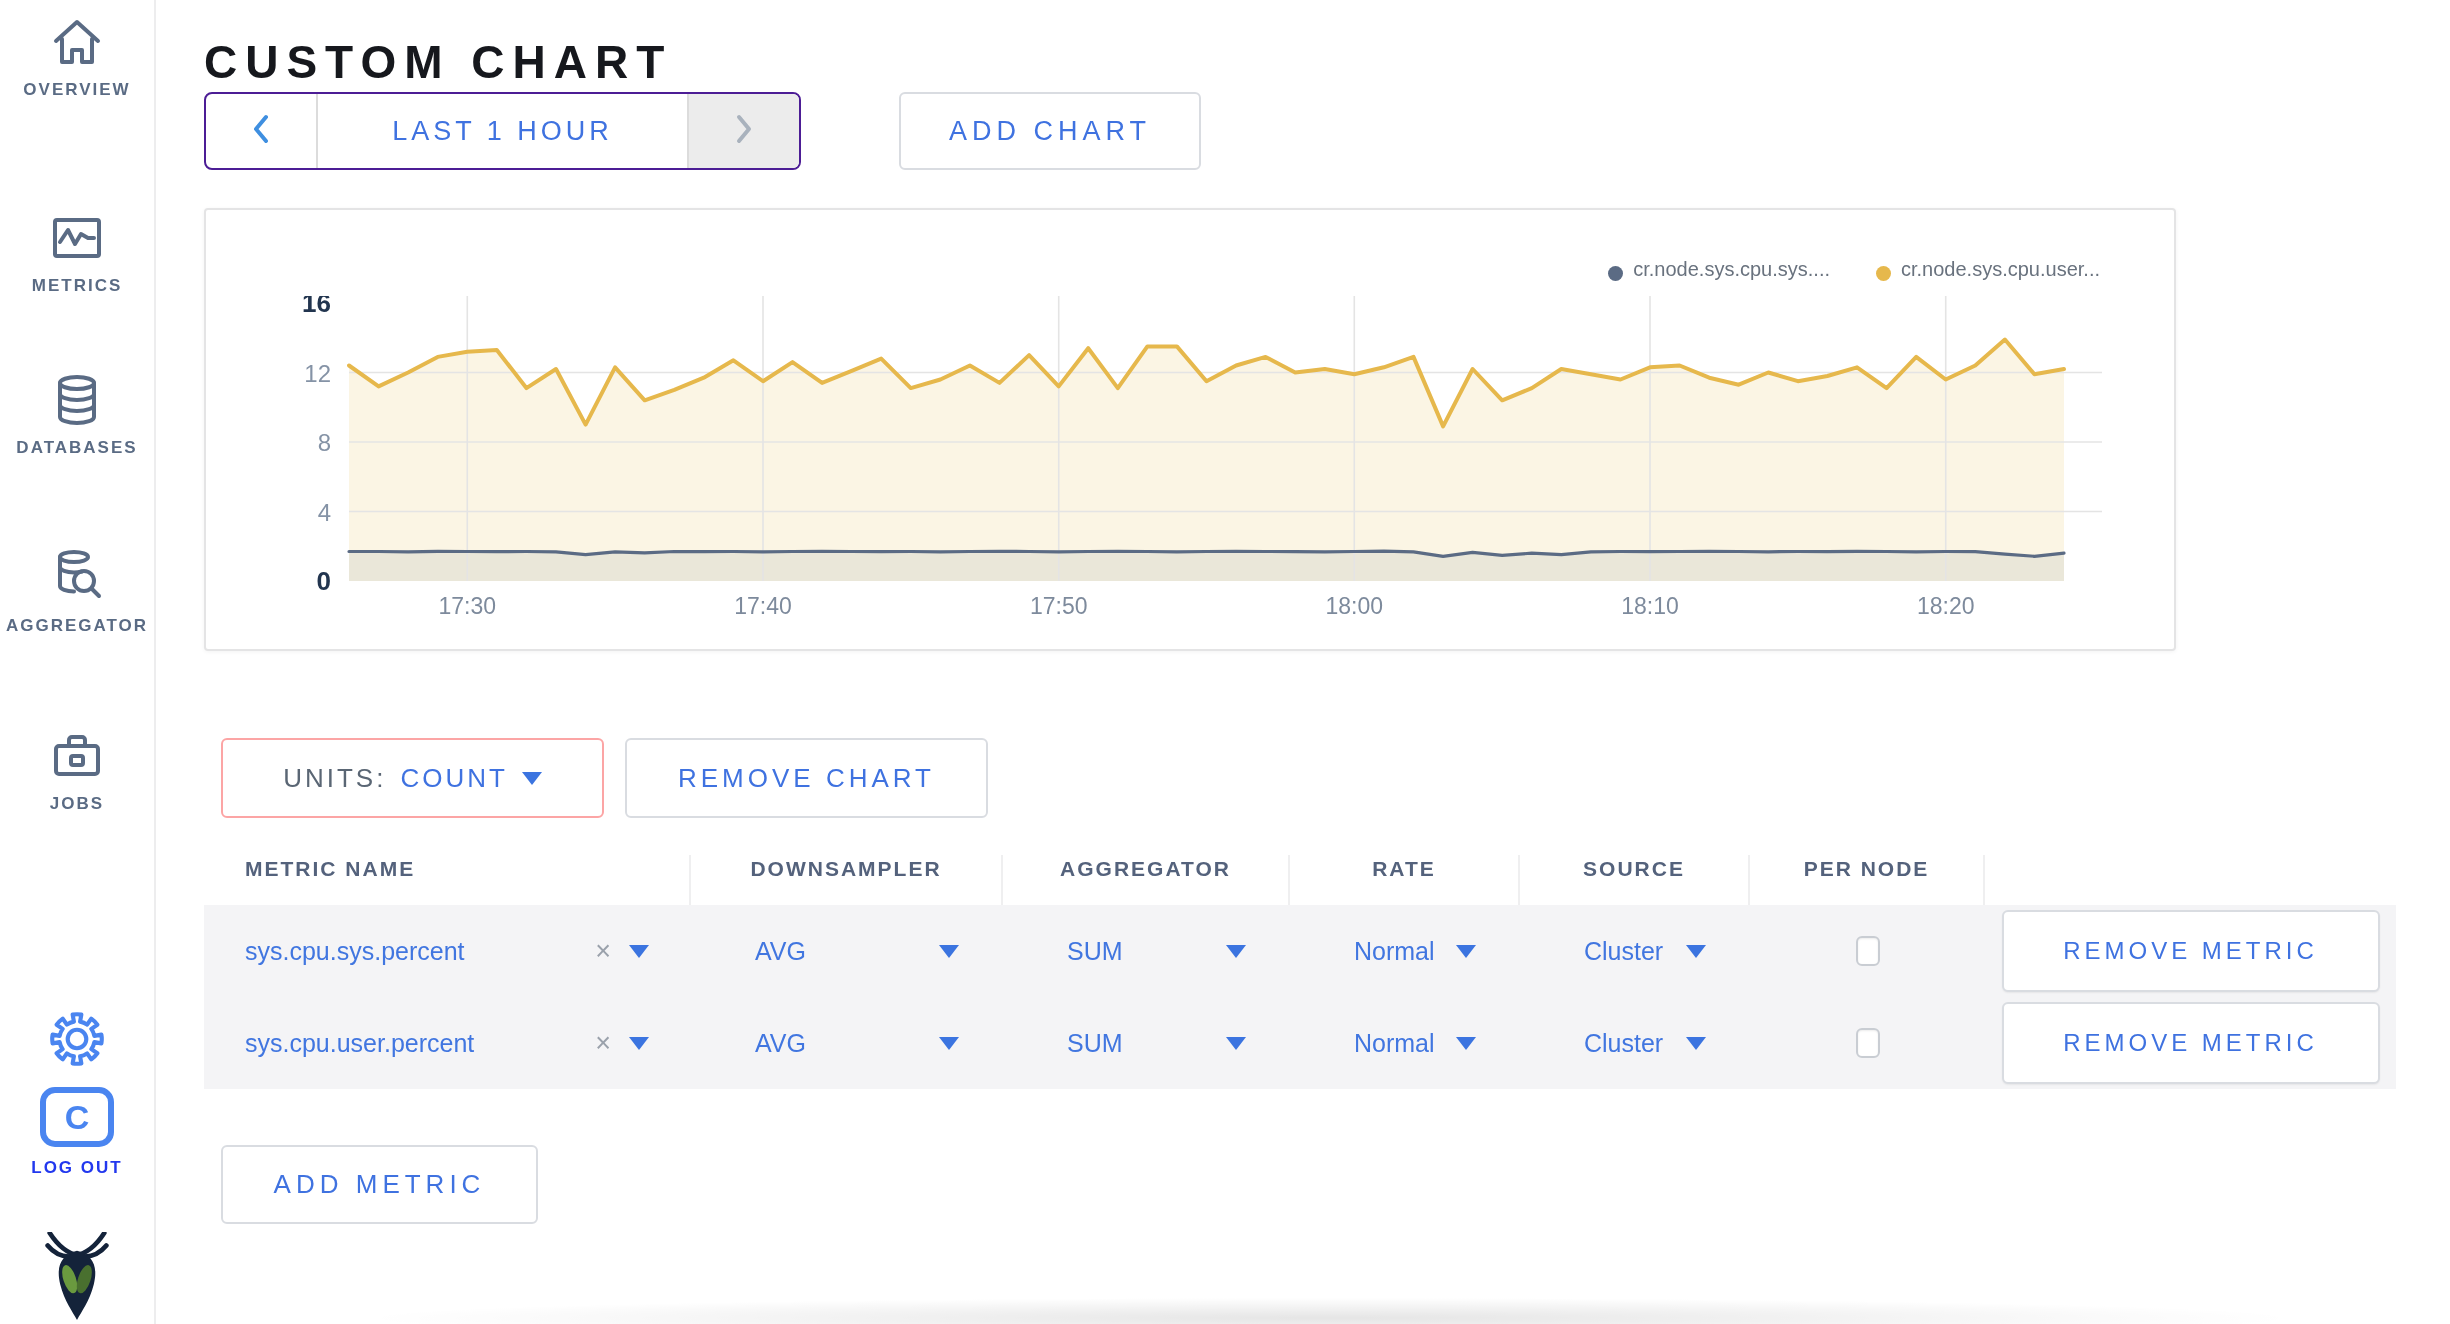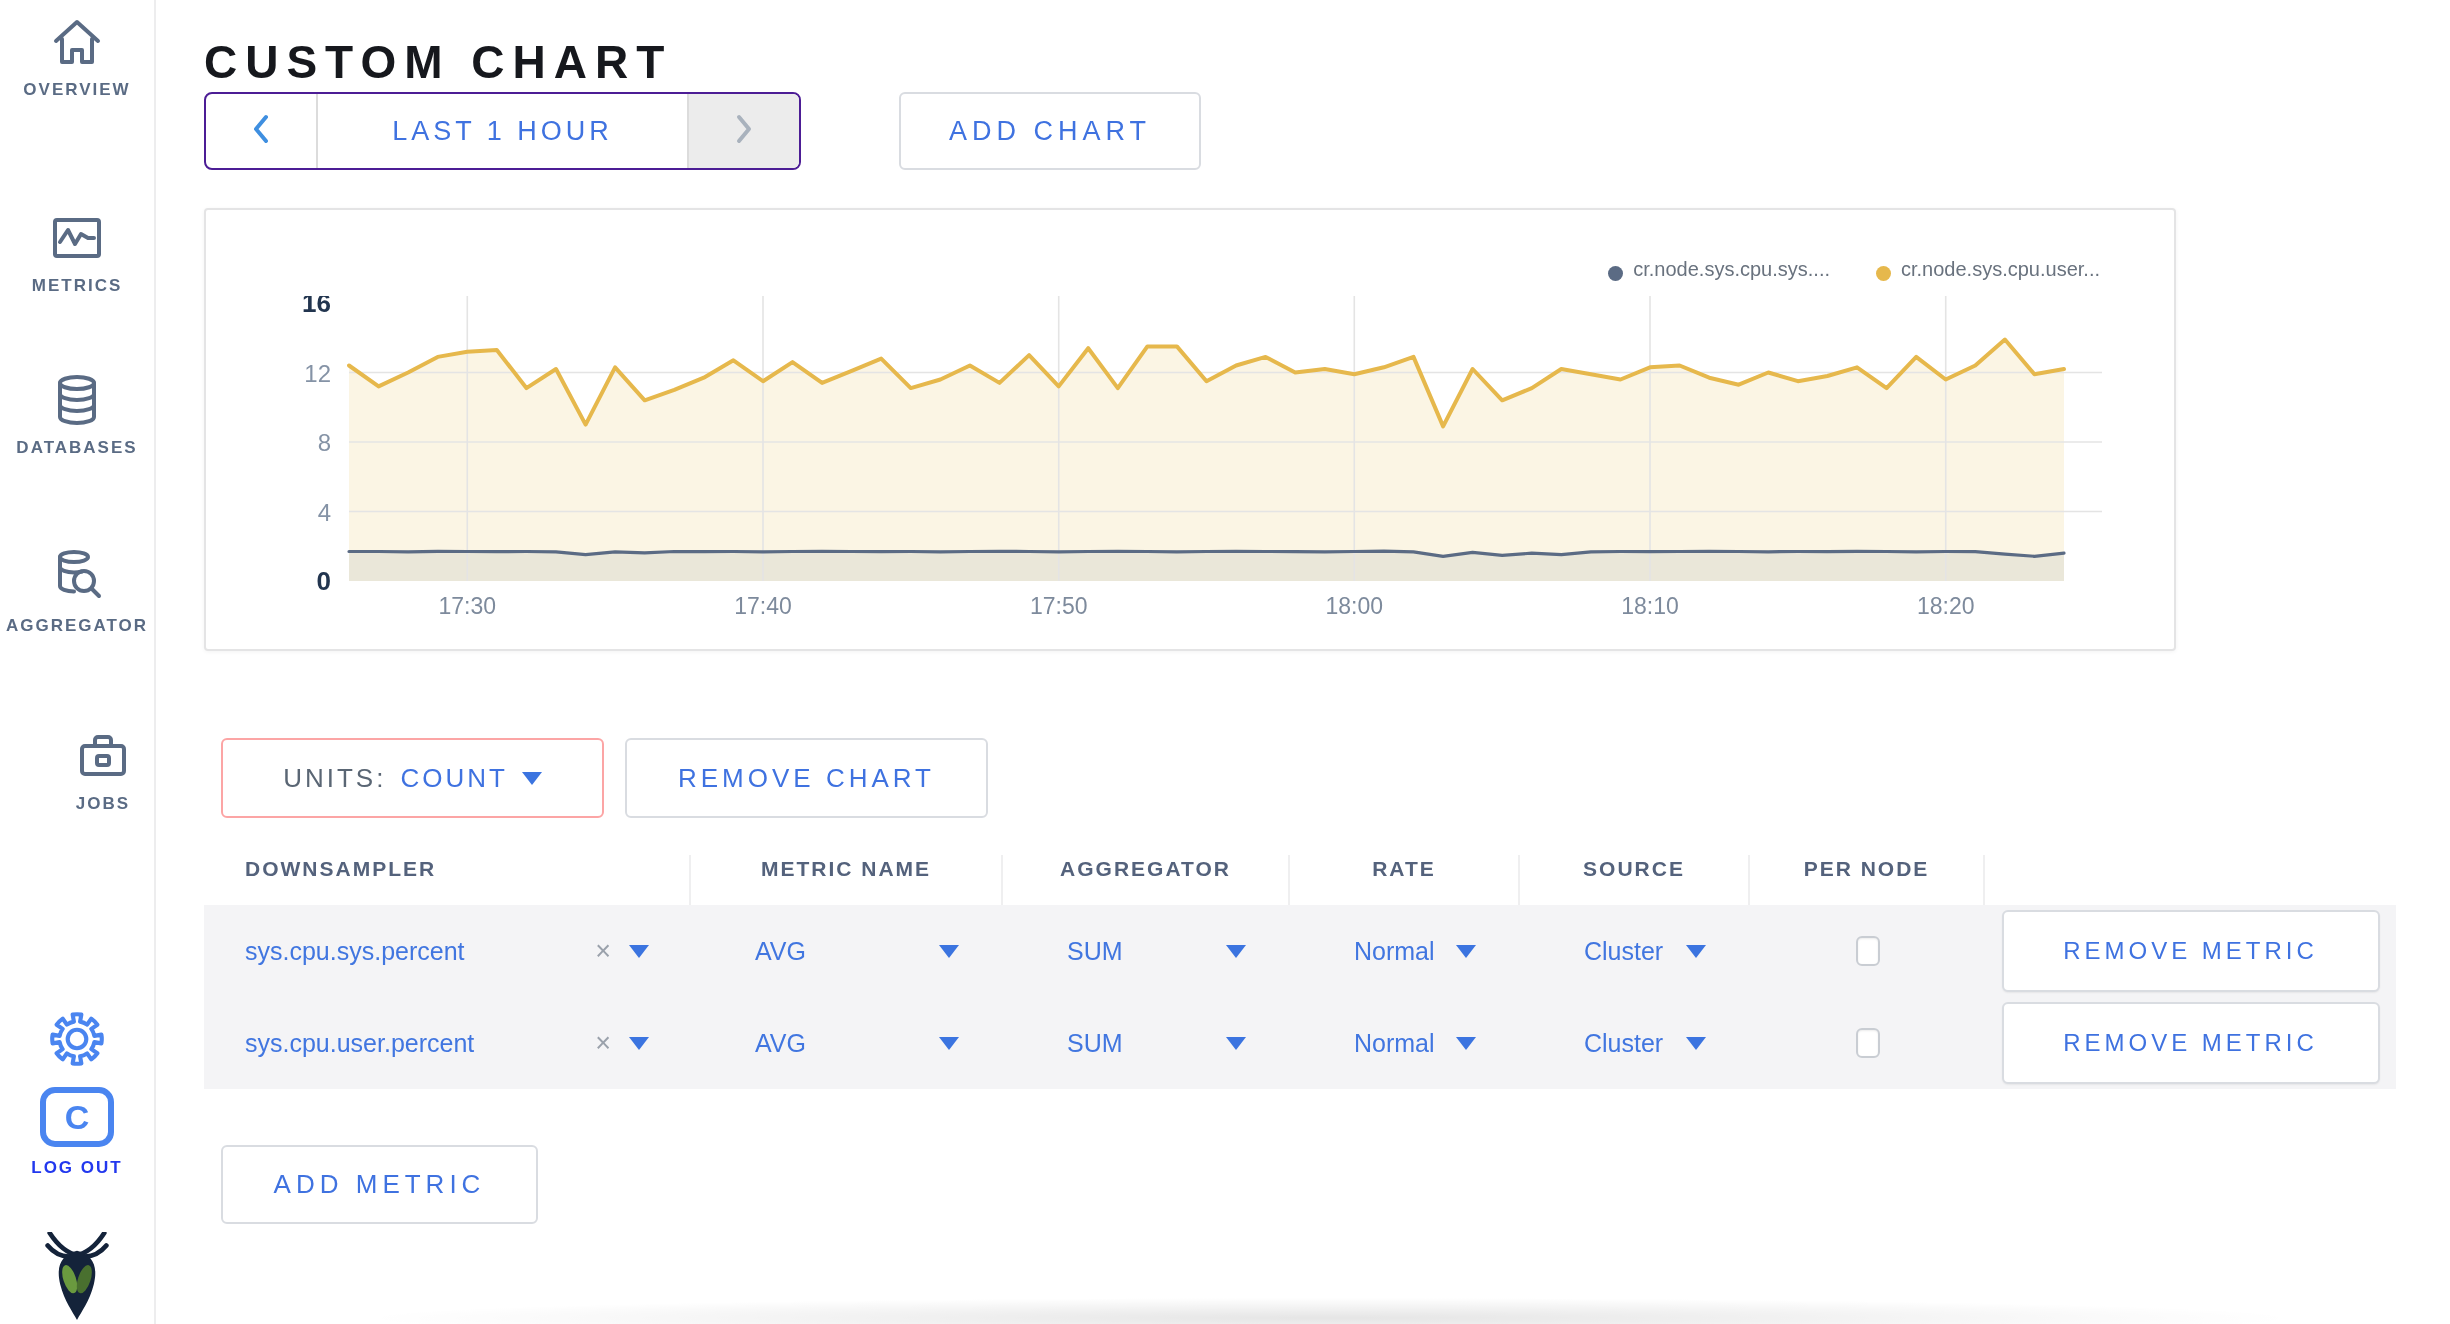--- a/index.html
+++ b/index.html
@@ -101,21 +101,21 @@
         <svg width="58" height="58" viewBox="0 0 58 58" fill="none" stroke="#5a6b84" stroke-width="4" stroke-linecap="round" stroke-linejoin="round">
           <ellipse cx="26" cy="9" rx="14" ry="5"></ellipse>
           <path d="M12 9 V38 C12 41 18.3 43.5 26 43.5"></path>
           <path d="M12 19 C12 22 18.3 24.5 26 24.5 C29 24.5 31.7 24.1 34 23.5"></path>
           <circle cx="36" cy="33" r="10"></circle>
           <line x1="43.5" y1="40.5" x2="51" y2="48"></line>
         </svg>
       </span>
       <span class="side-label">AGGREGATOR</span>
     </div>
-    <div class="side-item" style="top:728px;margin-left:26px;">
+    <div class="side-item" style="top:728px;">
       <span class="side-icon">
         <svg width="58" height="56" viewBox="0 0 58 56" fill="none" stroke="#5a6b84" stroke-width="4" stroke-linecap="round" stroke-linejoin="round">
           <path d="M21 18 V12 C21 10.3 22.3 9 24 9 H34 C35.7 9 37 10.3 37 12 V18"></path>
           <rect x="8" y="18" width="42" height="28" rx="3"></rect>
           <rect x="23" y="28" width="12" height="9" rx="2"></rect>
         </svg>
       </span>
       <span class="side-label">JOBS</span>
     </div>
 
@@ -214,22 +214,22 @@
 
   <div id="units-box">
     <span id="units-label">UNITS:</span>
     <span id="units-value">COUNT</span>
     <span class="caret"></span>
   </div>
   <button id="remove-chart-btn" class="btn">REMOVE CHART</button>
 
   <div id="mtable">
     <div id="thead" class="tgrid">
+      <div class="th">METRIC NAME</div>
       <div class="th">DOWNSAMPLER</div>
-      <div class="th">METRIC NAME</div>
       <div class="th">AGGREGATOR</div>
       <div class="th">RATE</div>
       <div class="th">SOURCE</div>
       <div class="th">PER NODE</div>
       <div class="th"></div>
     </div>
     <div id="tbody">
         <div class="mrow tgrid">
     <div class="cell c-metric">
       <span class="rowtext">sys.cpu.sys.percent</span>

